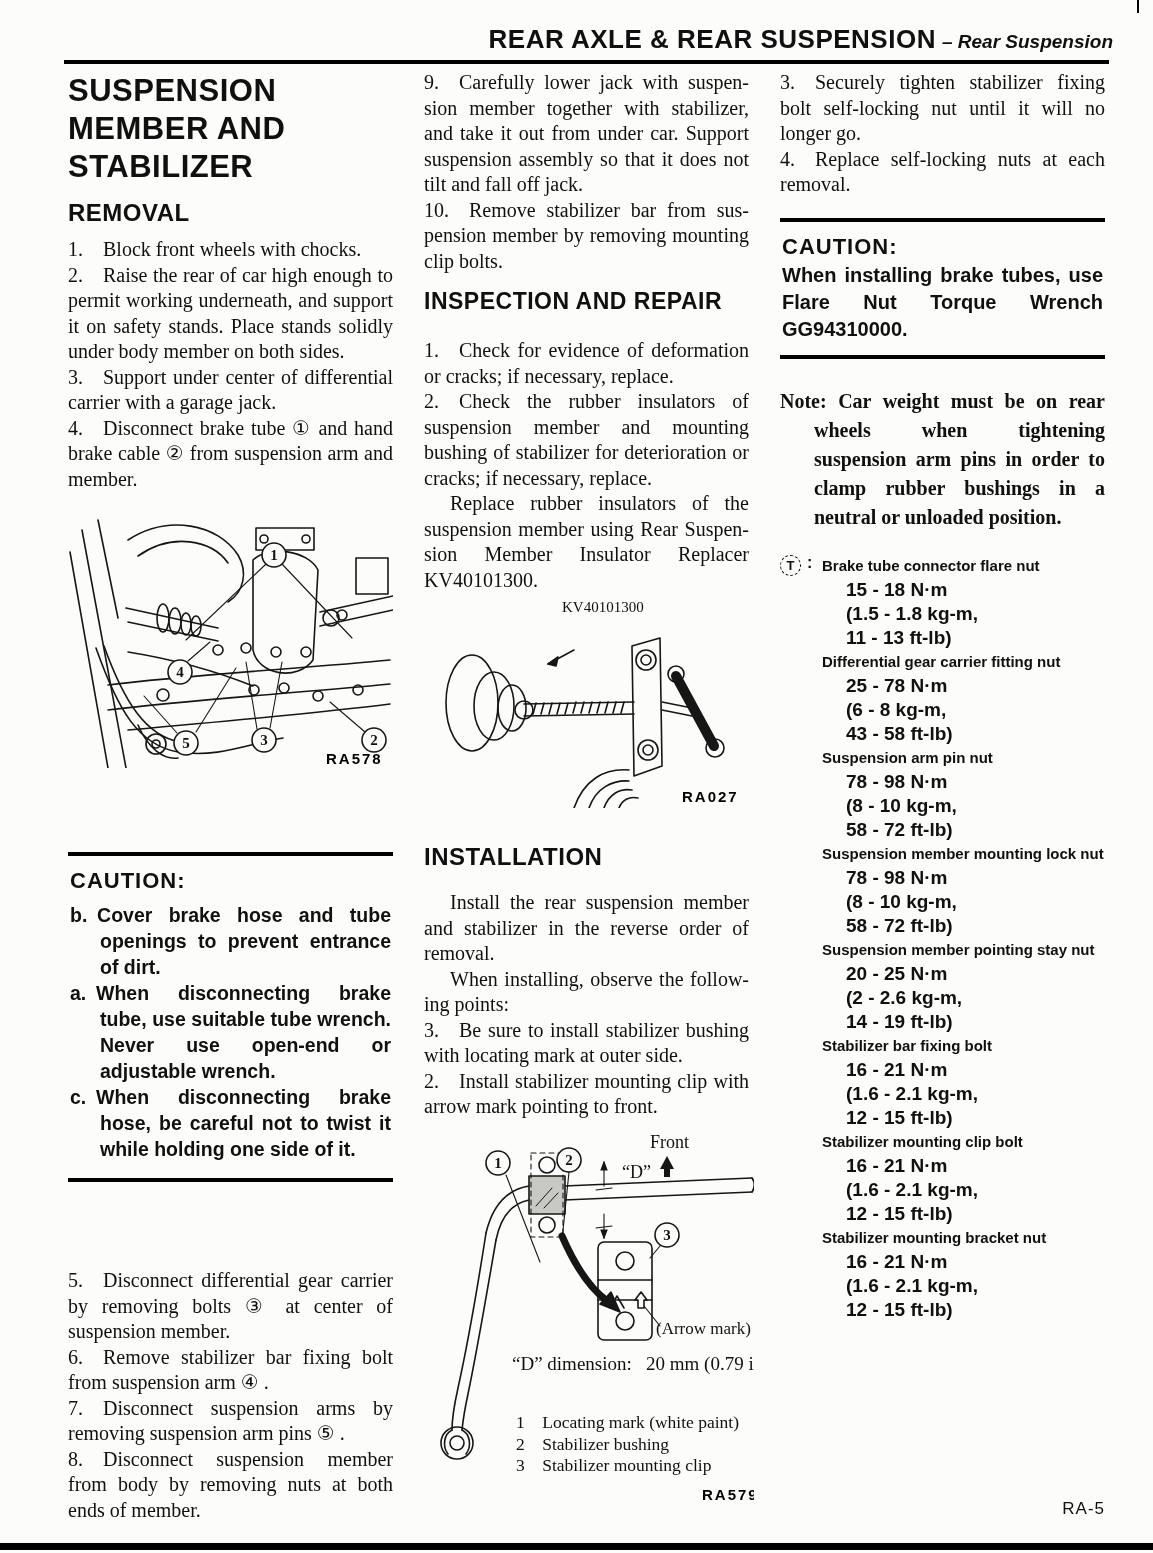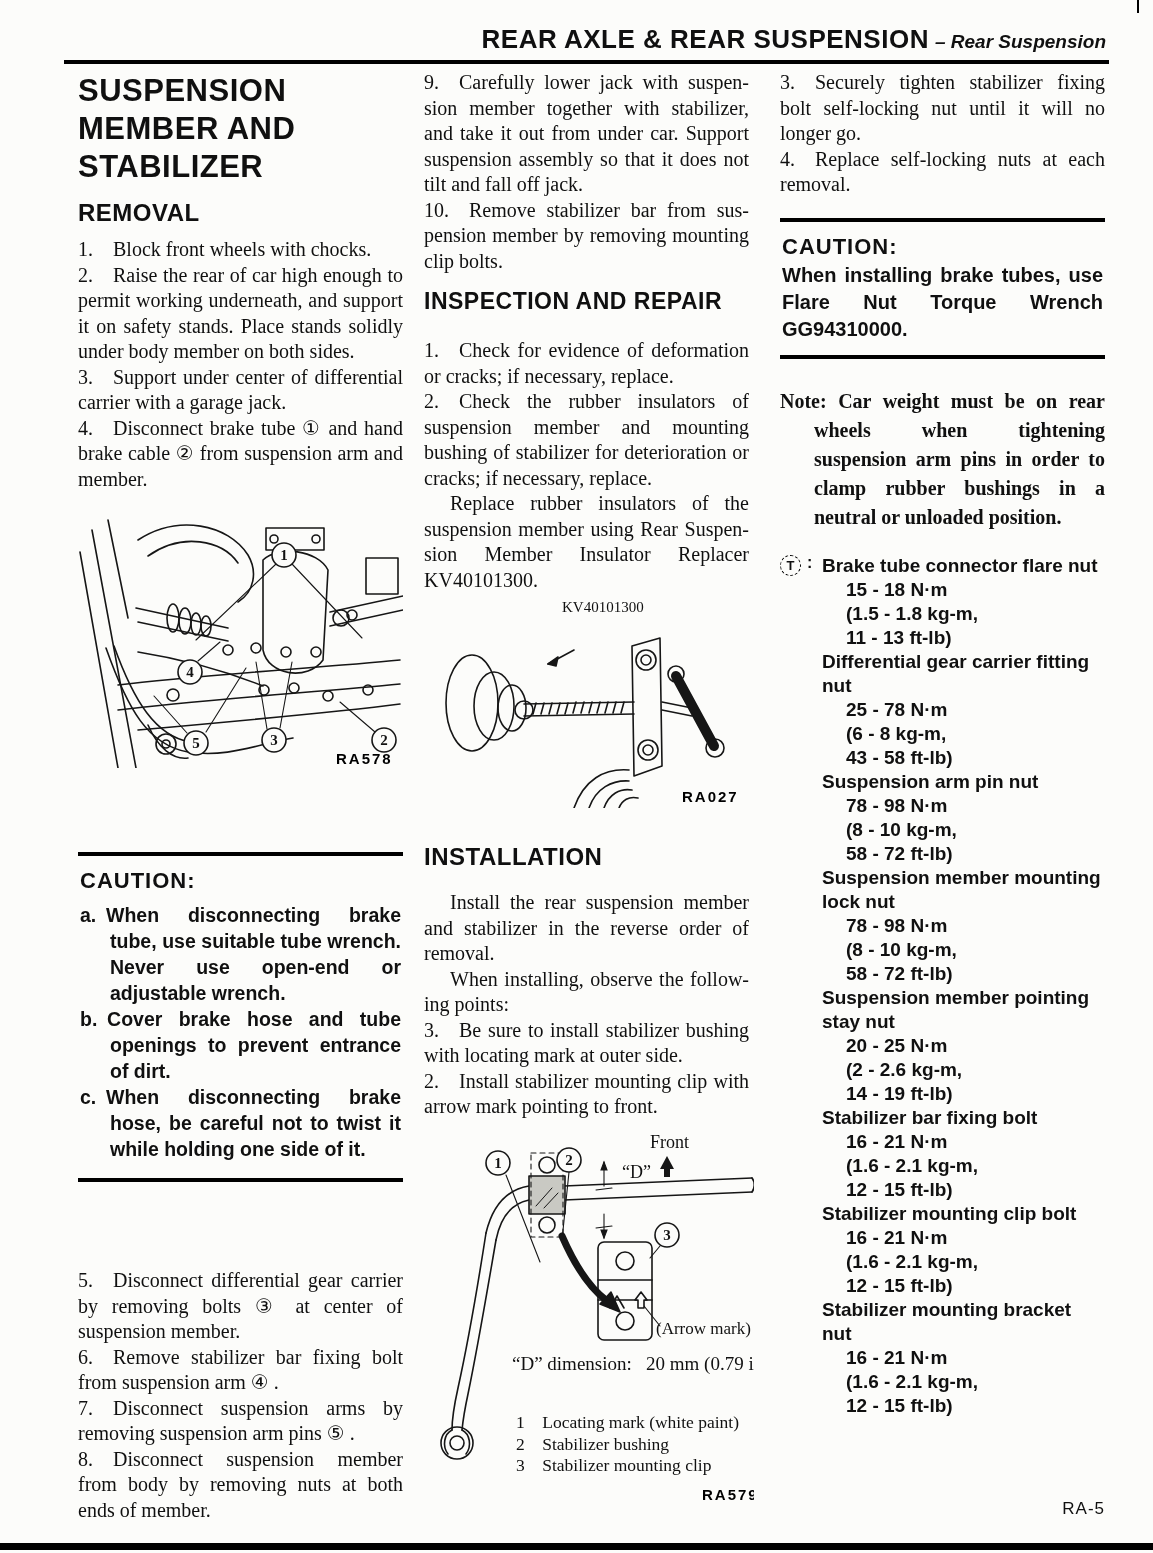--- a/index.html
+++ b/index.html
@@ -2,50 +2,50 @@
 <html><head>
 <meta charset="utf-8">
 <style>
   html,body { margin:0; padding:0; background:#d8d8d4; }
   .page {
     position:relative; width:1153px; height:1553px; margin:0 auto;
     background:#fcfcfa; color:#101010; overflow:hidden;
     font-family:"Liberation Serif","DejaVu Sans",serif;
   }
   
-  .header { position:absolute; top:24px; right:47px; white-space:nowrap; }
+  .header { position:absolute; top:24px; right:40px; white-space:nowrap; }
   .h-title { font-family:"Liberation Sans",sans-serif; font-weight:bold; font-size:26px; letter-spacing:.5px; }
   .h-sub   { font-family:"Liberation Sans",sans-serif; font-style:italic; font-weight:600; font-size:19px; margin-left:6px; }
   .header-rule { position:absolute; top:60px; left:64px; right:44px; height:4px; background:#000; }
   .corner-tick { position:absolute; top:0; right:14px; width:2px; height:13px; background:#000; }
 
   
   .col { position:absolute; top:70px; width:325px; }
-  .col-left  { left:78px; }
+  .col-left  { left:68px; }
   .col-mid   { left:424px; }
   .col-right { left:780px; }
 
   h1 { font:bold 31px/38px "Liberation Sans",sans-serif; letter-spacing:.5px; margin:2px 0 0; }
   h2 { font:bold 24px/26px "Liberation Sans",sans-serif; letter-spacing:.5px; margin:0; }
   .body { font-size:20px; line-height:25.5px; text-align:justify; margin:0; }
   .indent { text-indent:26px; }
 
   .caution-box { border-top:4px solid #000; border-bottom:4px solid #000; padding:12px 2px 16px; }
   .caution-heading { font:bold 22px/26px "Liberation Sans",sans-serif; letter-spacing:1px; margin-bottom:8px; }
   .caution-item { font:bold 19.5px/26px "Liberation Sans",sans-serif; text-align:justify; padding-left:30px; text-indent:-30px; margin:0; }
   .caution-text { font:bold 20px/27px "Liberation Sans",sans-serif; text-align:justify; margin:2px 0 0; }
 
   .note { font-weight:bold; font-size:20px; line-height:29px; text-align:justify; padding-left:34px; text-indent:-34px; margin:0; }
 
   .torque { position:relative; padding-left:42px; font-family:"Liberation Sans",sans-serif; font-weight:bold; }
   .tq-first { position:relative; }
   .t-icon { position:absolute; left:-42px; top:1px; width:21px; height:21px; border:1.5px dashed #000; border-radius:50%;
             font:600 13px/20px "Liberation Sans",sans-serif; text-align:center; box-sizing:border-box; }
   .t-colon { position:absolute; left:-15px; top:0; }
-  .tq-name { font-size:19px; line-height:24px; }
+  .tq-name { font-size:15px; line-height:24px; }
   .tq-val  { font-size:19px; line-height:24px; margin-left:24px; }
 
   .kv-label { font-size:15px; margin:6px 0 0 138px; }
   .fig-label { font-family:"Liberation Sans",sans-serif; font-weight:bold; font-size:15px; letter-spacing:2px; }
 
   svg { display:block; }
   svg text { font-family:"Liberation Serif","DejaVu Sans",serif; }
   .ln  { fill:none; stroke:#161616; stroke-width:1.6; stroke-linecap:round; stroke-linejoin:round; }
   .thin{ fill:none; stroke:#161616; stroke-width:1.1; stroke-linecap:round; }
   .callout { fill:#fcfcfa; stroke:#161616; stroke-width:1.6; }
@@ -138,22 +138,22 @@
         <circle class="callout" cx="112" cy="172" r="12"></circle>
           <text class="callout-num" x="112" y="177">4</text>
         <circle class="callout" cx="118" cy="243" r="12"></circle>
           <text class="callout-num" x="118" y="248">5</text>
       </g>
       <text x="258" y="264" class="fig-label">RA578</text>
     </svg>
 
     <div class="caution-box" style="margin-top:84px">
       <div class="caution-heading">CAUTION:</div>
+      <p class="caution-item">b. Cover brake hose and tube open­ings to prevent entrance of dirt.</p>
       <p class="caution-item">a. When disconnecting brake tube, use suitable tube wrench. Never use open-end or adjustable wrench.</p>
-      <p class="caution-item">b. Cover brake hose and tube open­ings to prevent entrance of dirt.</p>
       <p class="caution-item">c. When disconnecting brake hose, be careful not to twist it while holding one side of it.</p>
     </div>
 
     <div style="margin-top:86px">
       <p class="body">5.  Disconnect differential gear car­rier by removing bolts ③ at center of suspension member.</p>
       <p class="body">6.  Remove stabilizer bar fixing bolt from suspension arm ④ .</p>
       <p class="body">7.  Disconnect suspension arms by removing suspension arm pins ⑤ .</p>
       <p class="body">8.  Disconnect suspension member from body by removing nuts at both ends of member.</p>
     </div>
   </div>

